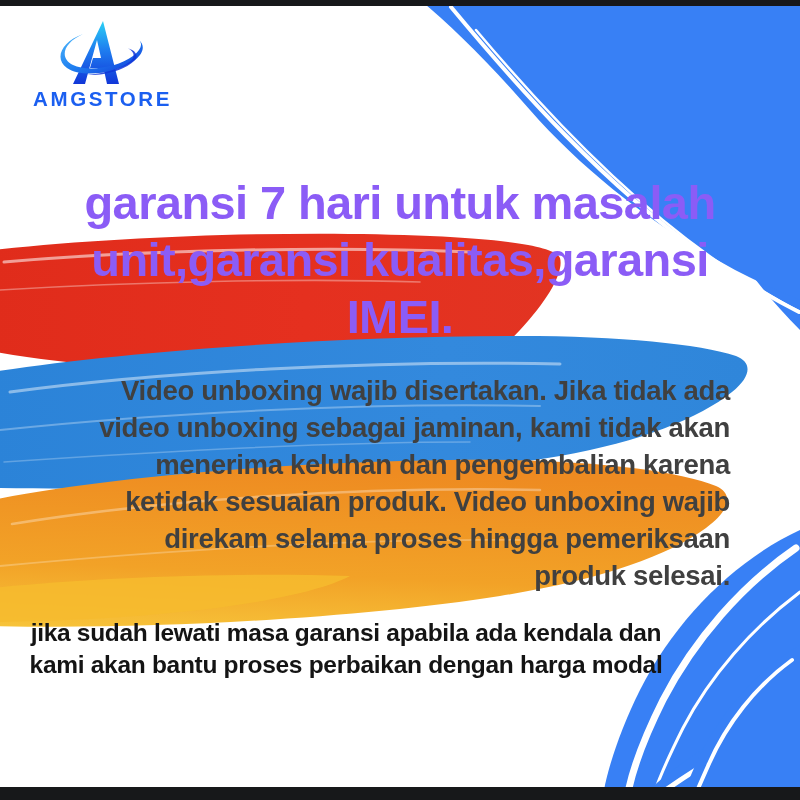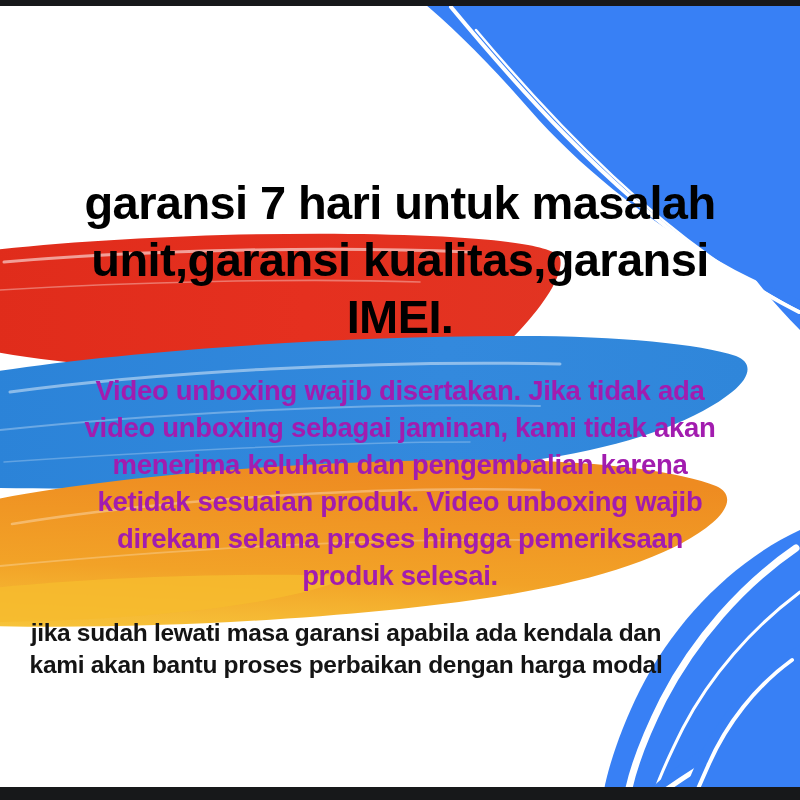--- a/index.html
+++ b/index.html
@@ -95,38 +95,38 @@
     width: 800px;
     z-index: 45;
   }
 
   .headline {
     position: absolute;
     left: 0;
     top: 174px;
     width: 800px;
     text-align: center;
-    color: #000000;
+    color: #8b5cf6;
     font-family: "Liberation Sans", sans-serif;
     font-weight: bold;
     font-size: 47px;
     line-height: 57px;
     letter-spacing: -0.6px;
     padding: 0 52px;
     box-sizing: border-box;
     margin: 0;
   }
 
   .body-copy {
     position: absolute;
     left: 0;
     top: 372px;
     width: 800px;
-    text-align: center;
-    color: #a21caf;
+    text-align: right;
+    color: #404040;
     font-family: "Liberation Sans", sans-serif;
     font-weight: bold;
     font-size: 27.5px;
     line-height: 37px;
     letter-spacing: -0.3px;
     padding: 0 70px;
     box-sizing: border-box;
     margin: 0;
   }
 
@@ -222,20 +222,44 @@
                  C734 494 730 510 706 528 C668 556 600 580 500 596
                  C360 618 150 630 -6 626 Z" fill="url(#gOrange)"></path>
         <path d="M12 524 C160 500 360 486 540 490" stroke="#ffffff" stroke-width="2.6" fill="none" opacity="0.32" stroke-linecap="round"></path>
         <path d="M0 566 C150 552 350 538 520 540" stroke="#ffffff" stroke-width="1.8" fill="none" opacity="0.25" stroke-linecap="round"></path>
 
         <path d="M-8 588 C90 578 230 572 350 576 C300 602 160 620 -6 622 Z" fill="#f6bb2e" opacity="0.85"></path>
       </g>
     </svg>
   </div>
 
+  <div id="logo">
+    <svg class="logo-mark" viewBox="0 0 92 70" xmlns="http://www.w3.org/2000/svg">
+      <defs>
+        <linearGradient id="aGrad" x1="0.5" y1="0" x2="0.5" y2="1">
+          <stop offset="0%" stop-color="#2ad2f5"></stop>
+          <stop offset="45%" stop-color="#1f7ff0"></stop>
+          <stop offset="100%" stop-color="#1136d8"></stop>
+        </linearGradient>
+        <linearGradient id="orbGrad" x1="0" y1="0" x2="1" y2="1">
+          <stop offset="0%" stop-color="#4fb9fb"></stop>
+          <stop offset="50%" stop-color="#1f7ff0"></stop>
+          <stop offset="100%" stop-color="#1136d8"></stop>
+        </linearGradient>
+      </defs>
+
+      <path d="M46 3 L62 66 L50 66 L46.5 50 L33 50 L36 40 L44 40 L40 22 L28 66 L16 66 Z" fill="url(#aGrad)"></path>
+
+      <path d="M26 16 C6 25 2 40 16 47 C30 54 60 50 76 38 C84 32 86 26 82 22
+               C88 27 87 35 78 42 C60 56 24 60 10 50 C-3 41 4 24 26 16 Z" fill="url(#orbGrad)"></path>
+      <path d="M70 30 C78 32 82 37 78 42 C70 51 48 58 30 57 C54 55 72 47 76 40
+               C78 36 75 32 70 30 Z" fill="#1136d8" opacity="0.85"></path>
+    </svg>
+    <span class="logo-word">AMGSTORE</span>
+  </div>
 
   <div id="text-block">
     <p class="headline">garansi 7 hari untuk masalah unit,garansi kualitas,garansi IMEI.</p>
     <p class="body-copy">Video unboxing wajib disertakan. Jika tidak ada video unboxing sebagai jaminan, kami tidak akan menerima keluhan dan pengembalian karena ketidak sesuaian produk. Video unboxing wajib direkam selama proses hingga pemeriksaan produk selesai.</p>
     <p class="footnote">jika sudah lewati masa garansi apabila ada kendala dan kami akan bantu proses perbaikan dengan harga modal</p>
   </div>
 
   <div class="deco-layer front">
     <svg viewBox="0 0 800 800" xmlns="http://www.w3.org/2000/svg">
       <g>

